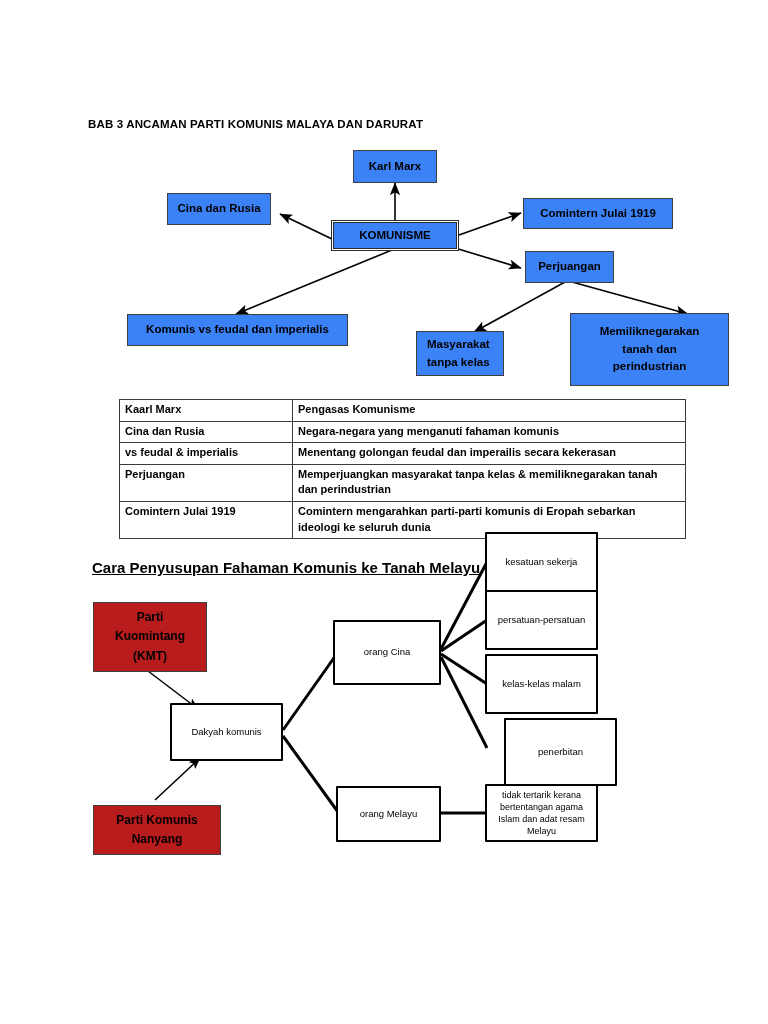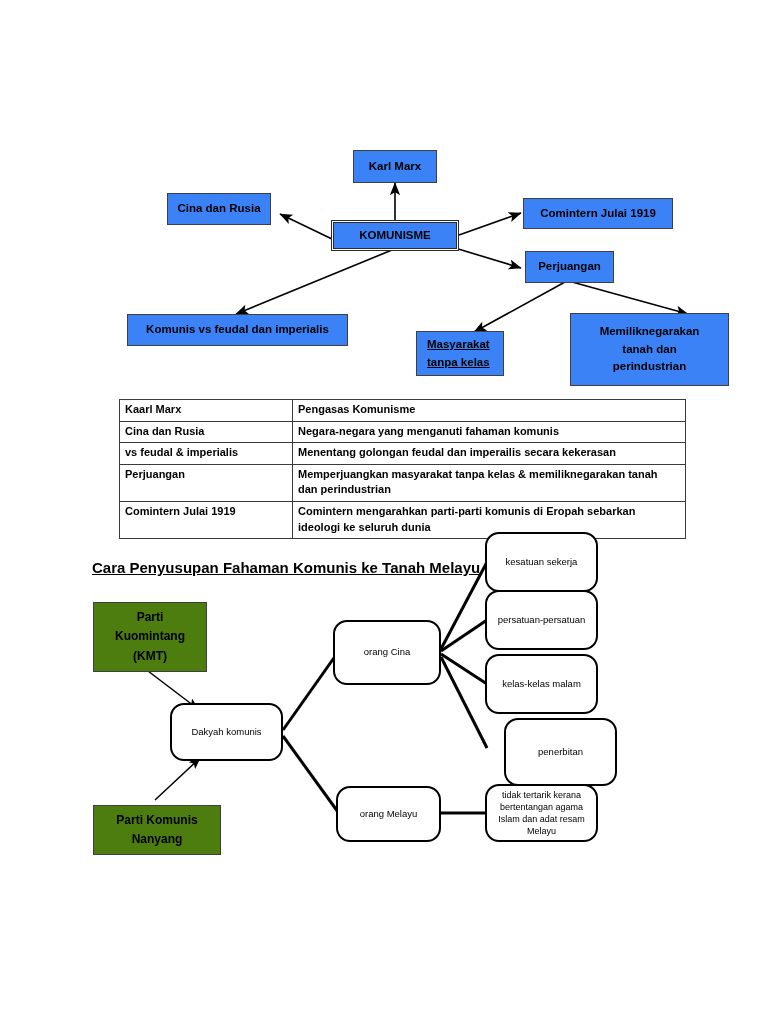--- a/index.html
+++ b/index.html
@@ -89,51 +89,52 @@
     top: 559px;
     font-size: 15px;
     font-weight: bold;
     text-decoration: underline;
     white-space: nowrap;
   }
 
   
   .rbox {
     border: 2.5px solid #000000;
-    border-radius: 14px;
+    border-radius: 1px;
     background: #ffffff;
     display: flex;
     align-items: center;
     justify-content: center;
     text-align: center;
     font-size: 9.5px;
     line-height: 1.35;
     padding: 2px 5px;
     z-index: 3;
   }
   
   .sbox {
     border: 1px solid #3f3f3f;
-    background: #4d7c0f;
+    background: #b91c1c;
     display: flex;
     align-items: center;
     justify-content: center;
     text-align: center;
     font-size: 12px;
     font-weight: bold;
     line-height: 1.6;
     padding: 2px 1px;
     z-index: 3;
   }
 </style>
 </head>
 <body>
 
 <div id="page">
 
+  <div class="abs chapter-title">BAB 3  ANCAMAN PARTI KOMUNIS MALAYA DAN DARURAT</div>
 
   <svg class="connectors" viewBox="0 0 768 1024" xmlns="http://www.w3.org/2000/svg">
     <defs>
       <marker id="arr" markerWidth="9" markerHeight="9" refX="7.6" refY="3.2" orient="auto" markerUnits="strokeWidth">
         <path d="M0,0 L8,3.2 L0,6.4 L1.8,3.2 z" fill="#000000"></path>
       </marker>
     </defs>
 
     <line x1="395" y1="220" x2="395" y2="183" stroke="#000000" stroke-width="1.6" marker-end="url(#arr)"></line>
 
@@ -155,21 +156,21 @@
   <div class="abs cbox" style="left:167px; top:193px; width:104px; height:32px;">Cina dan Rusia</div>
 
   <div class="abs cbox double" style="left:331px; top:220px; width:128px; height:31px;">KOMUNISME</div>
 
   <div class="abs cbox" style="left:523px; top:198px; width:150px; height:31px;">Comintern Julai 1919</div>
 
   <div class="abs cbox" style="left:525px; top:251px; width:89px; height:32px;">Perjuangan</div>
 
   <div class="abs cbox" style="left:127px; top:314px; width:221px; height:32px;">Komunis  vs  feudal dan imperialis</div>
 
-  <div class="abs cbox left-align" style="left:416px; top:331px; width:88px; height:45px; white-space:pre-line;text-decoration:underline;">Masyarakat
+  <div class="abs cbox left-align" style="left:416px; top:331px; width:88px; height:45px; white-space:pre-line;">Masyarakat
 tanpa kelas</div>
 
   <div class="abs cbox" style="left:570px; top:313px; width:159px; height:73px; white-space:pre-line;">Memiliknegarakan
 tanah dan
 perindustrian</div>
 
   <div class="abs" style="left:83px; top:399px; width:603px;padding-left:36px;">
     <table class="info-table">
       <colgroup>
           <col class="col-key">

